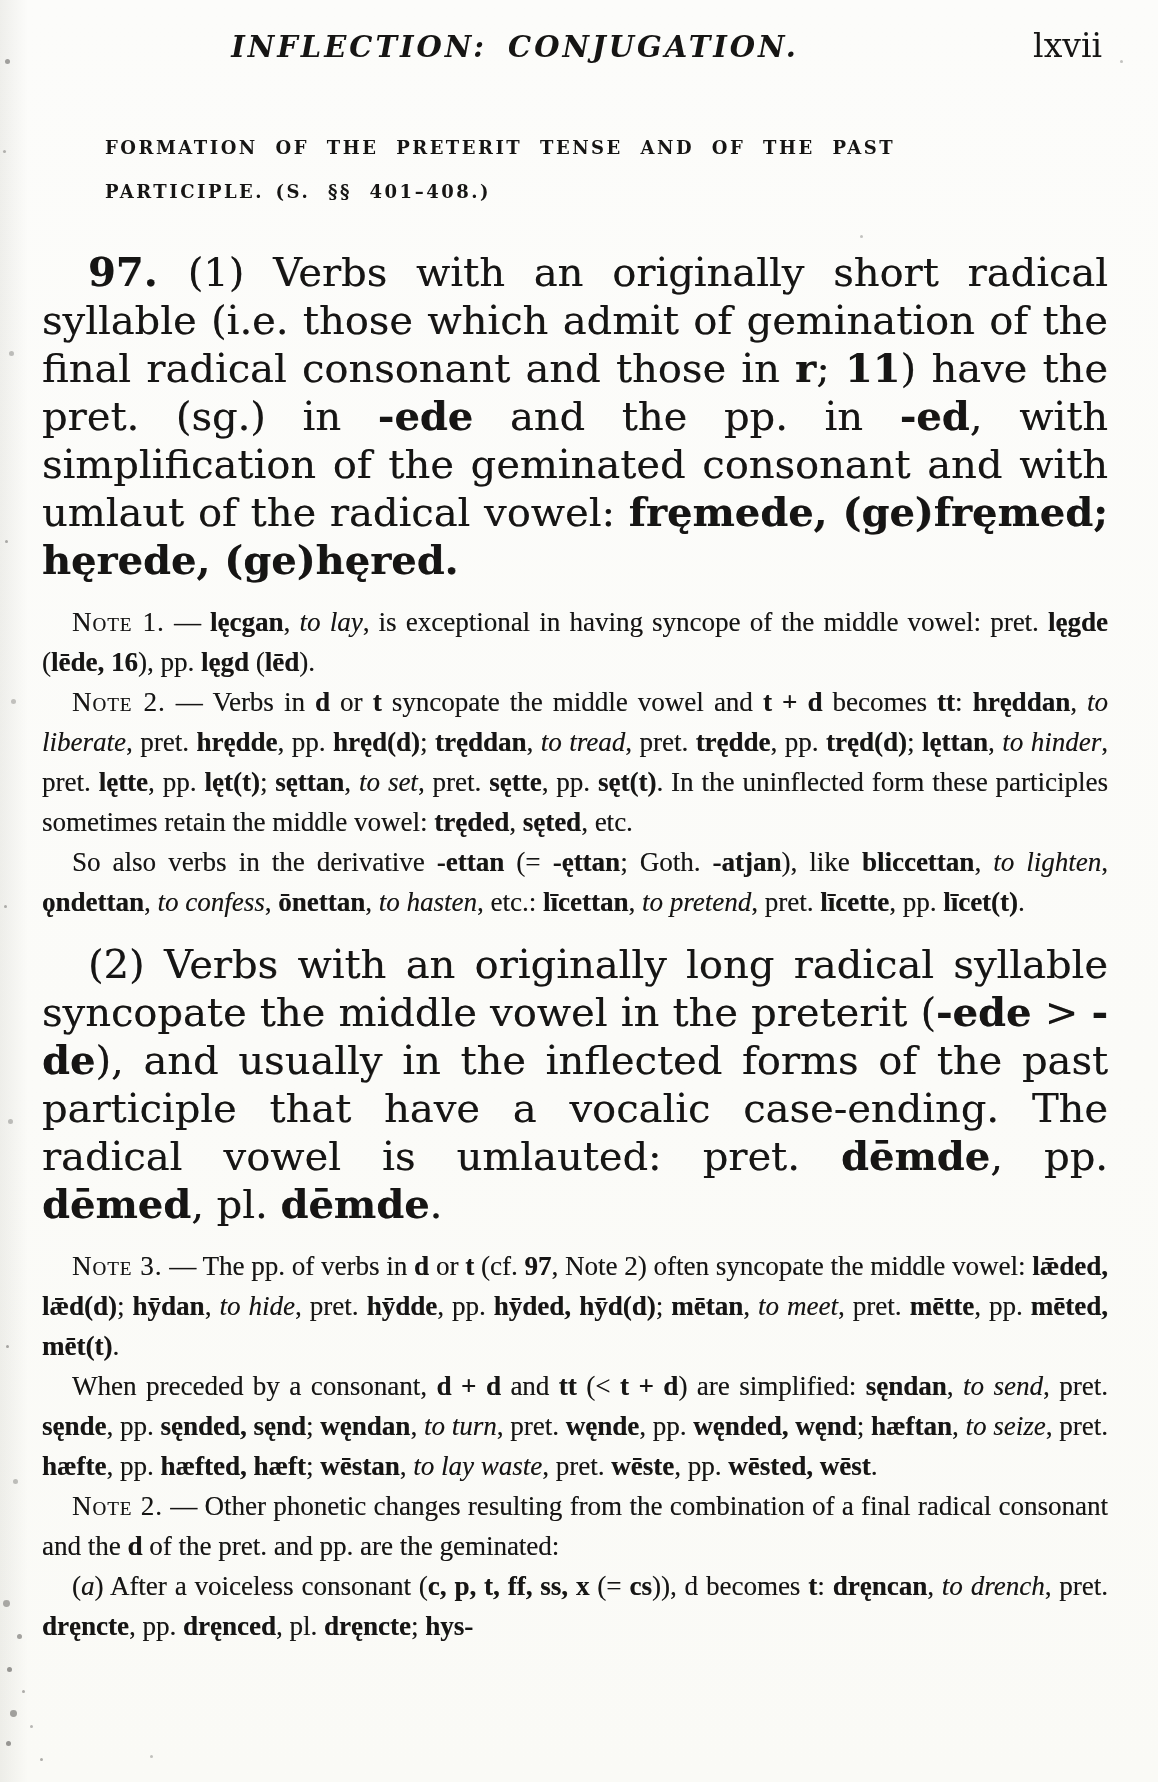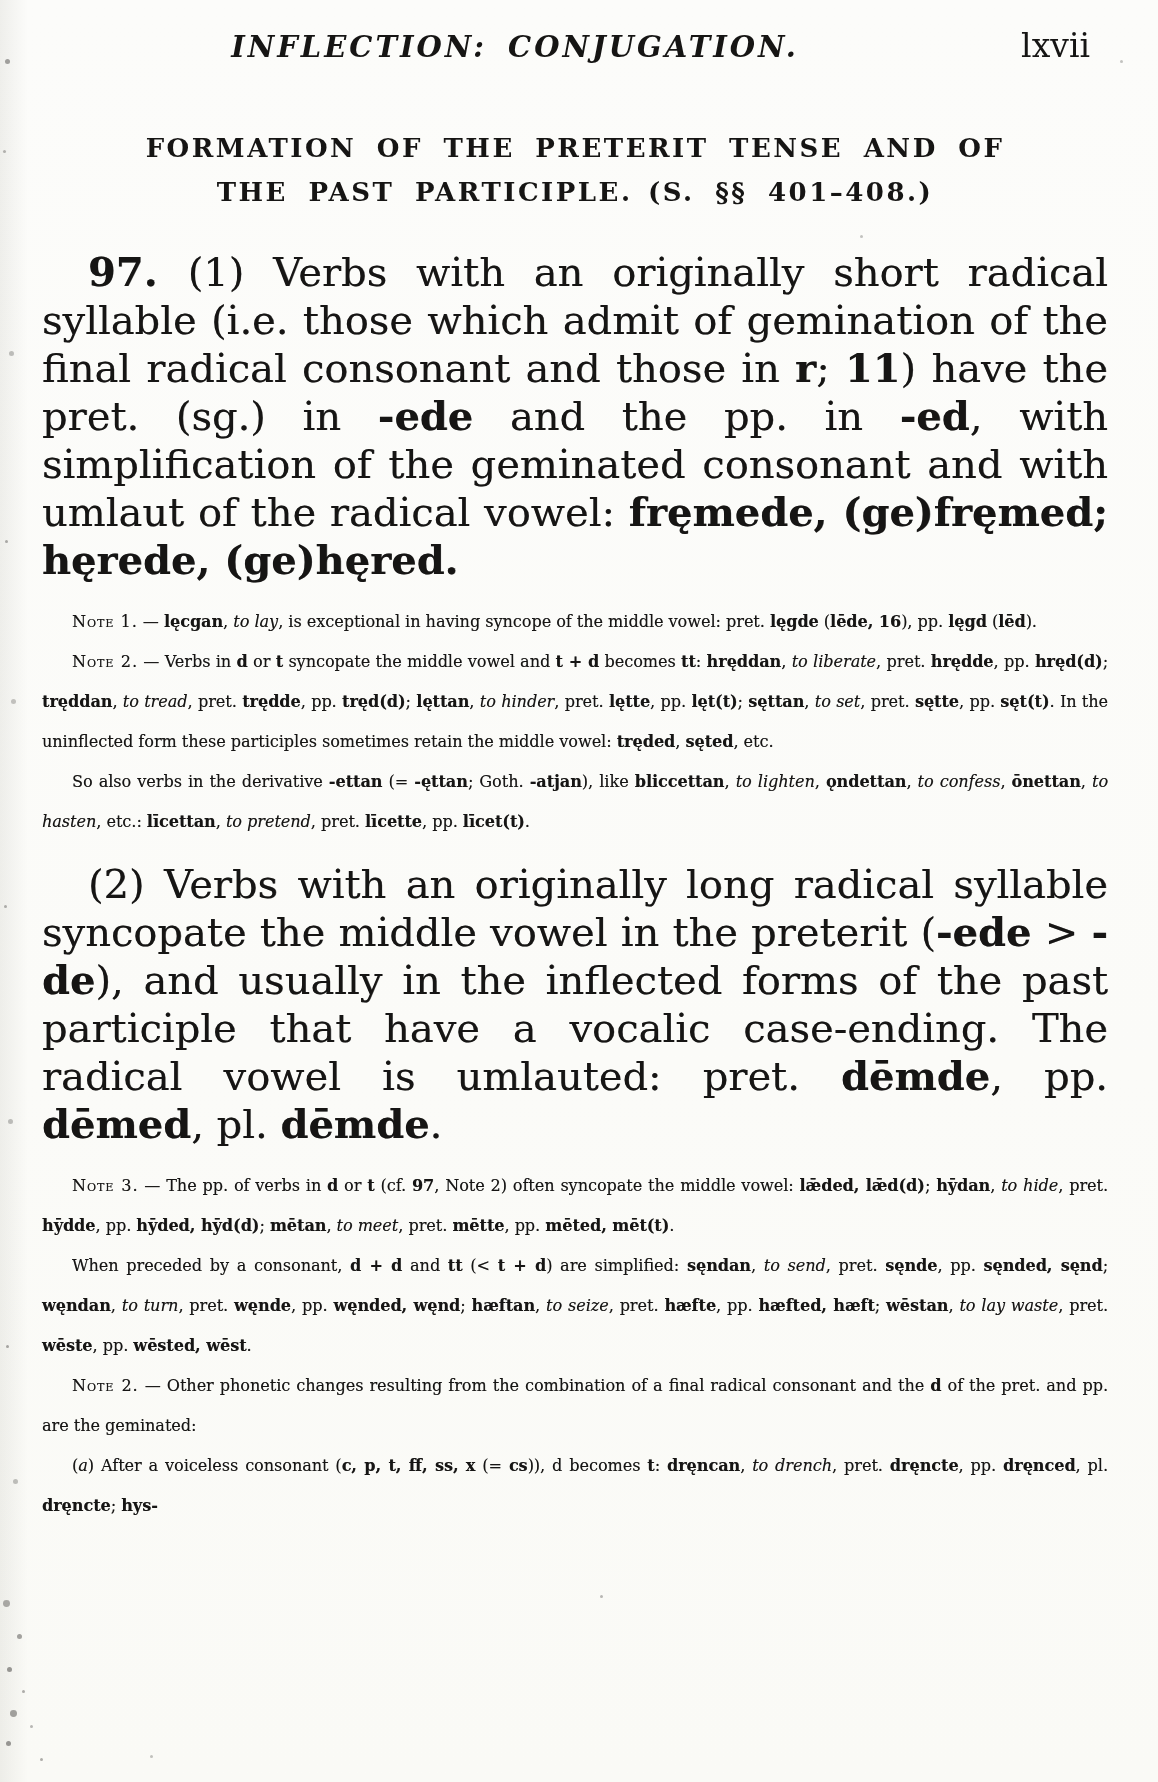--- a/index.html
+++ b/index.html
@@ -38,49 +38,50 @@
     text-align: center;
     font-style: italic;
     font-size: 29px;
     letter-spacing: 3px;
     word-spacing: 8px;
     font-weight: 600;
     top: 8px;
   }
   .page-number {
     position: absolute;
-    right: 18px;
+    right: 6px;
     top: 4px;
     font-size: 33px;
   }
 
   
   .section-heading {
-    text-align: center;
-    font-size: 26px;
+    text-align: left;
+    font-size: 18px;
     letter-spacing: 2.5px;
     word-spacing: 9px;
     line-height: 44px;
     font-weight: 600;
     margin: 8px auto 34px auto;
     max-width: 940px;
   }
 
   p { margin: 0; text-align: justify; }
   .body-large {
     font-size: 40px;
     line-height: 48px;
     text-indent: 46px;
     text-shadow: 0.3px 0.3px 0 rgba(20,20,20,0.55);
   }
   .body-note {
-    font-size: 16px;
+    font-size: 27px;
     line-height: 40px;
     text-indent: 30px;
     text-shadow: 0.25px 0.25px 0 rgba(20,20,20,0.5);
+    font-family: Liberation Serif, serif;
   }
   .gap-sm { margin-top: 18px; }
   .gap-md { margin-top: 18px; }
 
   .seg-n  { }
   .seg-b  { font-weight: bold; }
   .seg-i  { font-style: italic; }
   .seg-sc { font-variant: small-caps; letter-spacing: 1px; }
 
   

